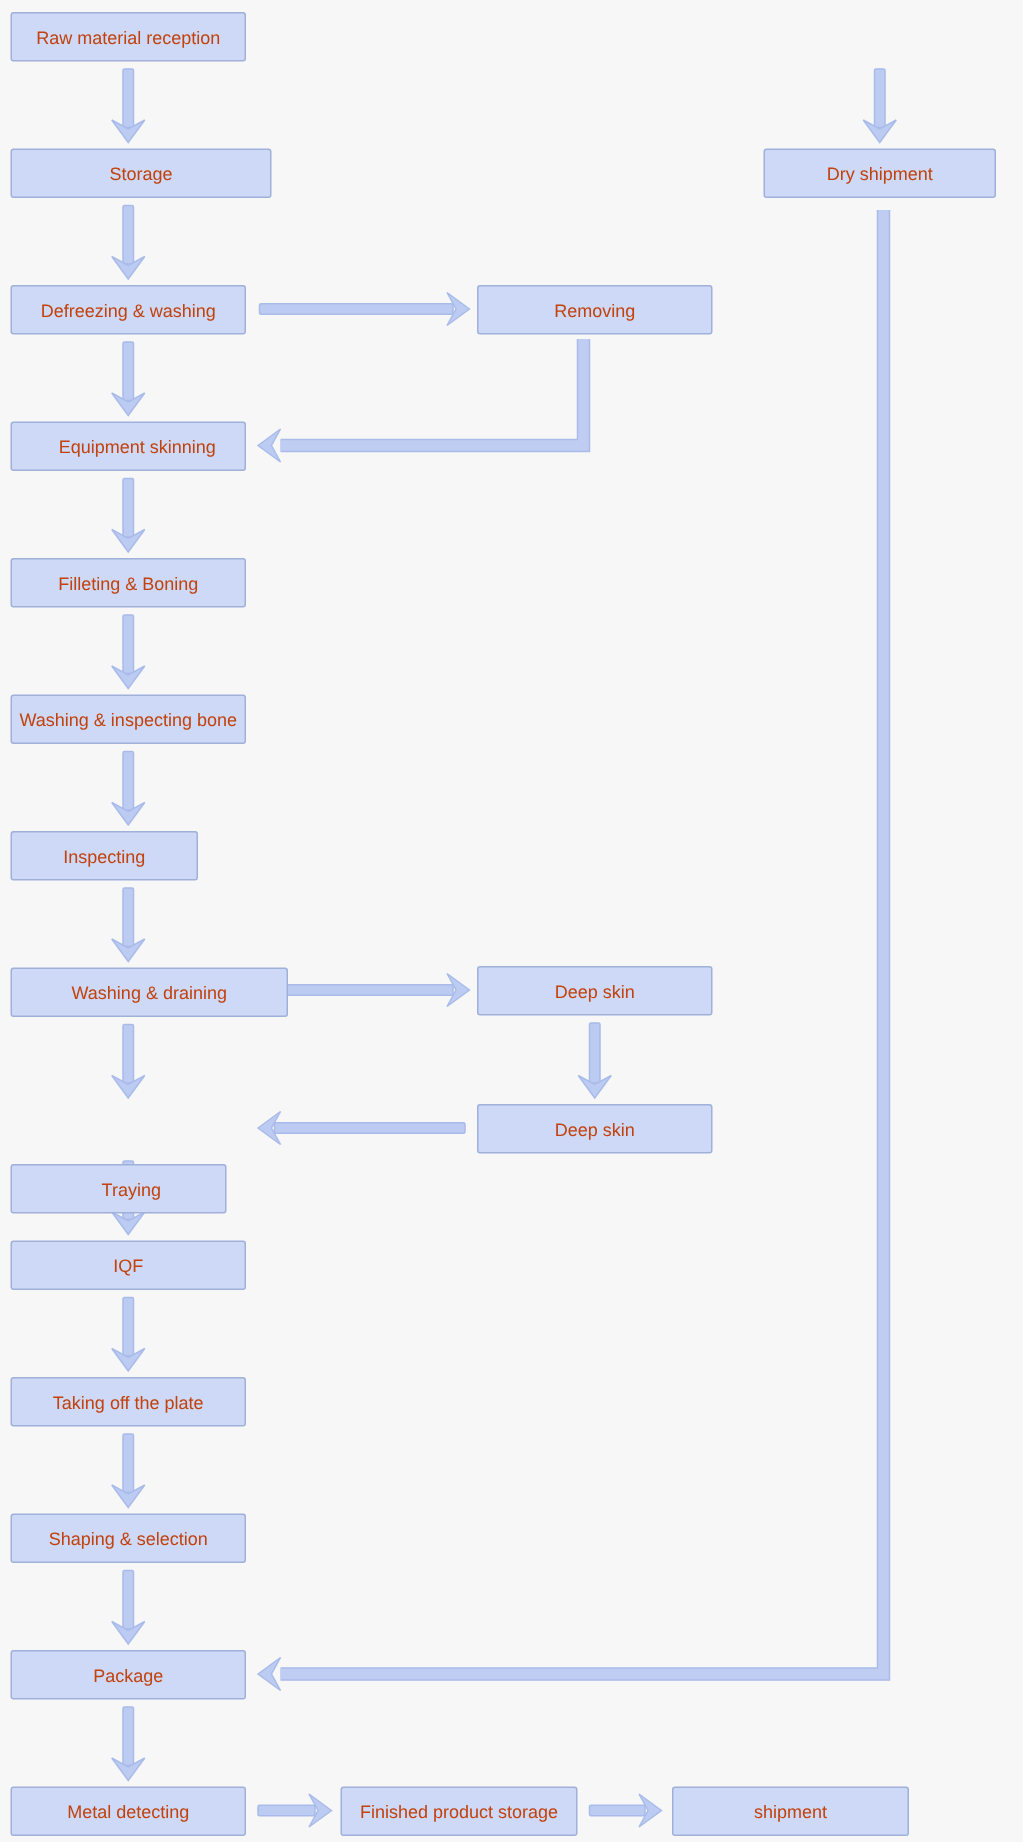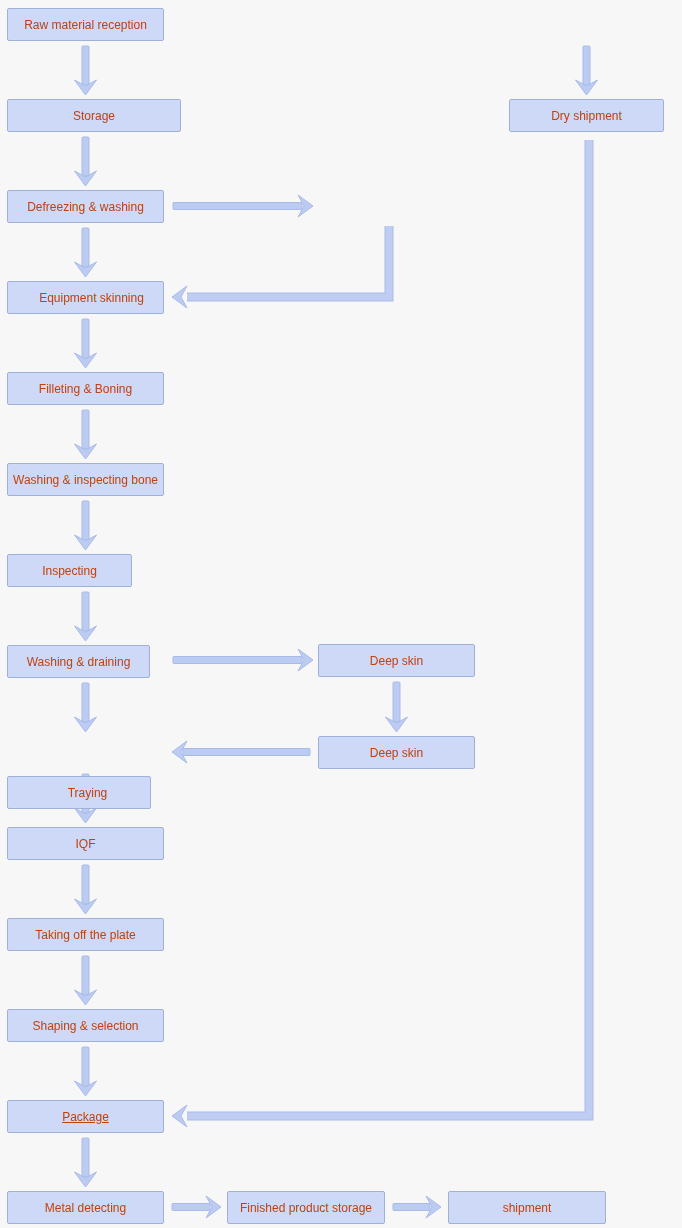--- a/index.html
+++ b/index.html
@@ -132,28 +132,29 @@
     </g>
   </svg>
 
   <div class="node" style="left:7px;top:8px;width:157px;">Raw material reception</div>
   <div class="node" style="left:7px;top:99px;width:174px;">Storage</div>
   <div class="node" style="left:7px;top:190px;width:157px;">Defreezing &amp; washing</div>
   <div class="node" style="left:7px;top:281px;width:157px;padding-left:12px;">Equipment skinning</div>
   <div class="node" style="left:7px;top:372px;width:157px;">Filleting &amp; Boning</div>
   <div class="node" style="left:7px;top:463px;width:157px;">Washing &amp; inspecting bone</div>
   <div class="node" style="left:7px;top:554px;width:125px;">Inspecting</div>
-  <div class="node" style="left:7px;top:645px;width:143px;">Washing &amp; draining</div>
+  <div class="node" style="left:7px;top:645px;width:185px;">Washing &amp; draining</div>
   <div class="node" style="left:7px;top:776px;width:144px;padding-left:17px;">Traying</div>
   <div class="node" style="left:7px;top:827px;width:157px;">IQF</div>
   <div class="node" style="left:7px;top:918px;width:157px;">Taking off the plate</div>
   <div class="node" style="left:7px;top:1009px;width:157px;">Shaping &amp; selection</div>
-  <div class="node" style="left:7px;top:1100px;width:157px;text-decoration:underline;">Package</div>
+  <div class="node" style="left:7px;top:1100px;width:157px;">Package</div>
   <div class="node" style="left:7px;top:1191px;width:157px;">Metal detecting</div>
 
+  <div class="node" style="left:318px;top:190px;width:157px;">Removing</div>
   <div class="node" style="left:318px;top:644px;width:157px;">Deep skin</div>
   <div class="node" style="left:318px;top:736px;width:157px;">Deep skin</div>
 
   <div class="node" style="left:509px;top:99px;width:155px;">Dry shipment</div>
 
   <div class="node" style="left:227px;top:1191px;width:158px;">Finished product storage</div>
   <div class="node" style="left:448px;top:1191px;width:158px;">shipment</div>
 
 </div>
 

